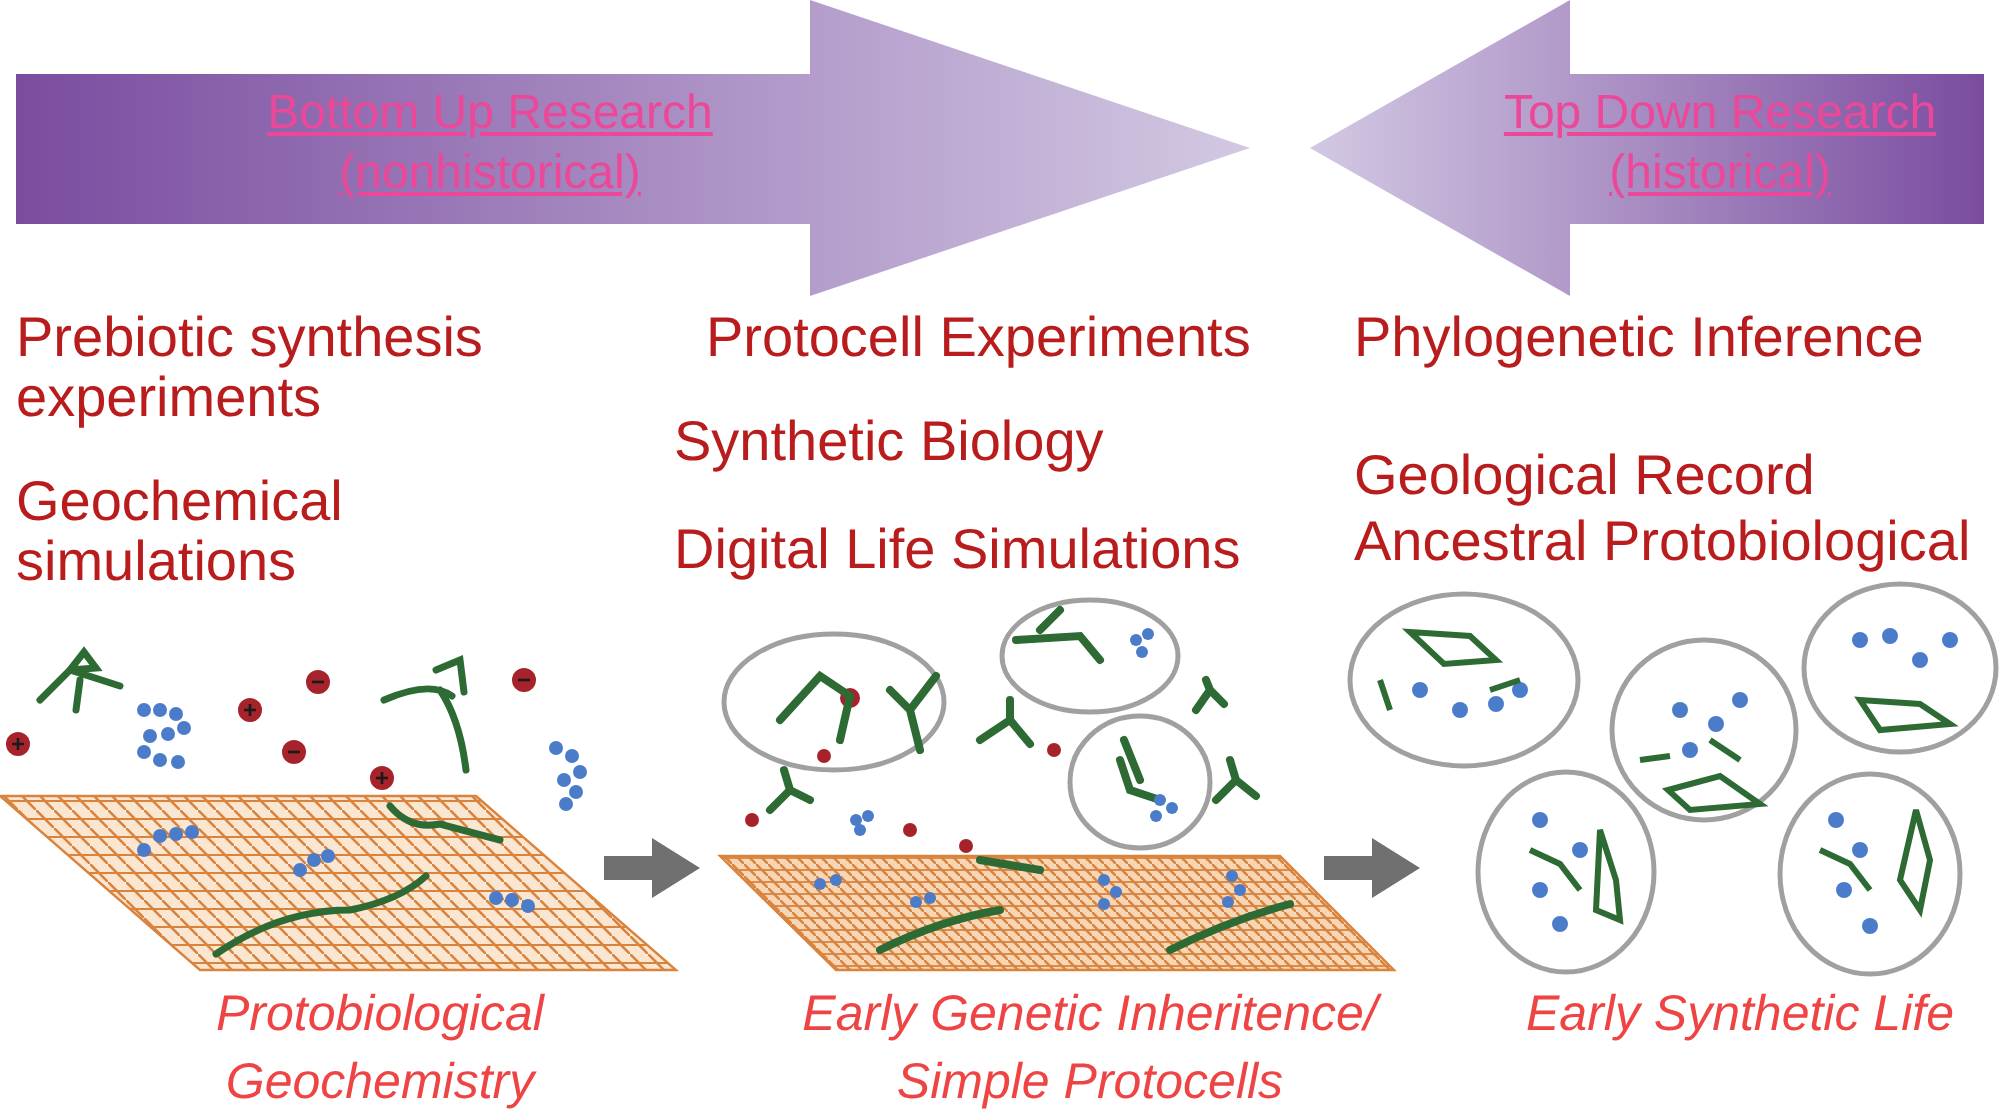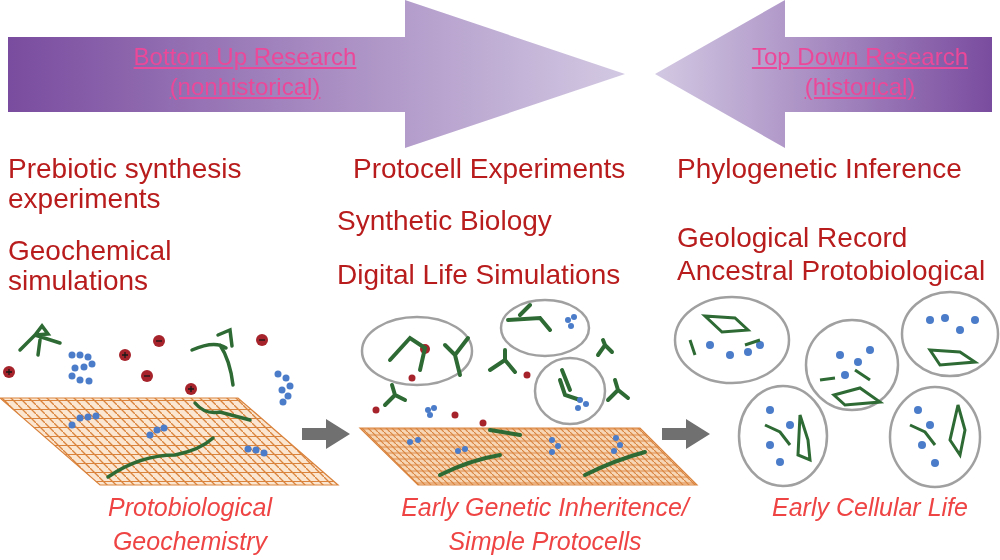--- a/index.html
+++ b/index.html
@@ -214,14 +214,14 @@
 
 <div class="stage-title" style="left:60px;top:490px;width:260px;">
   <div>Protobiological</div>
   <div>Geochemistry</div>
 </div>
 <div class="stage-title" style="left:380px;top:490px;width:330px;text-align:center;">
   <div>Early Genetic Inheritence/</div>
   <div>Simple Protocells</div>
 </div>
 <div class="stage-title" style="left:750px;top:490px;width:240px;">
-  <div>Early Cellular Life</div>
+  <div>Early Synthetic Life</div>
 </div>
 
 </body></html>

